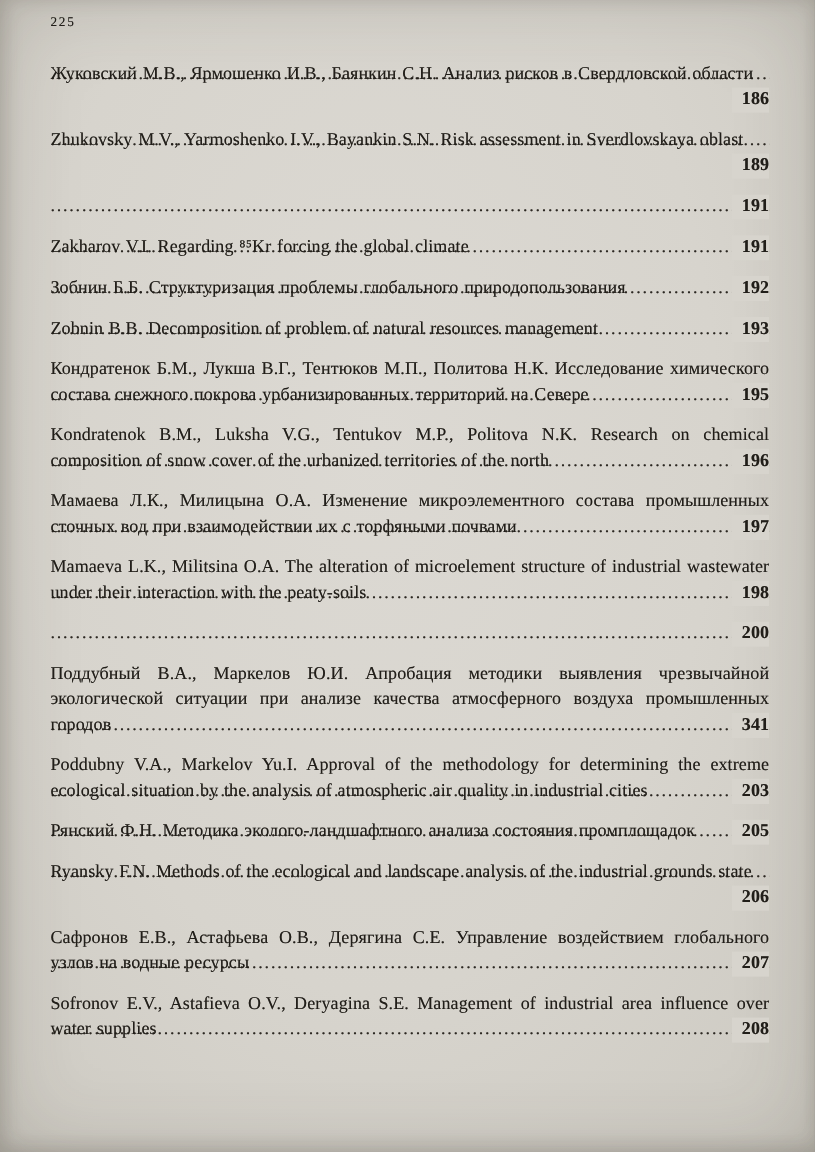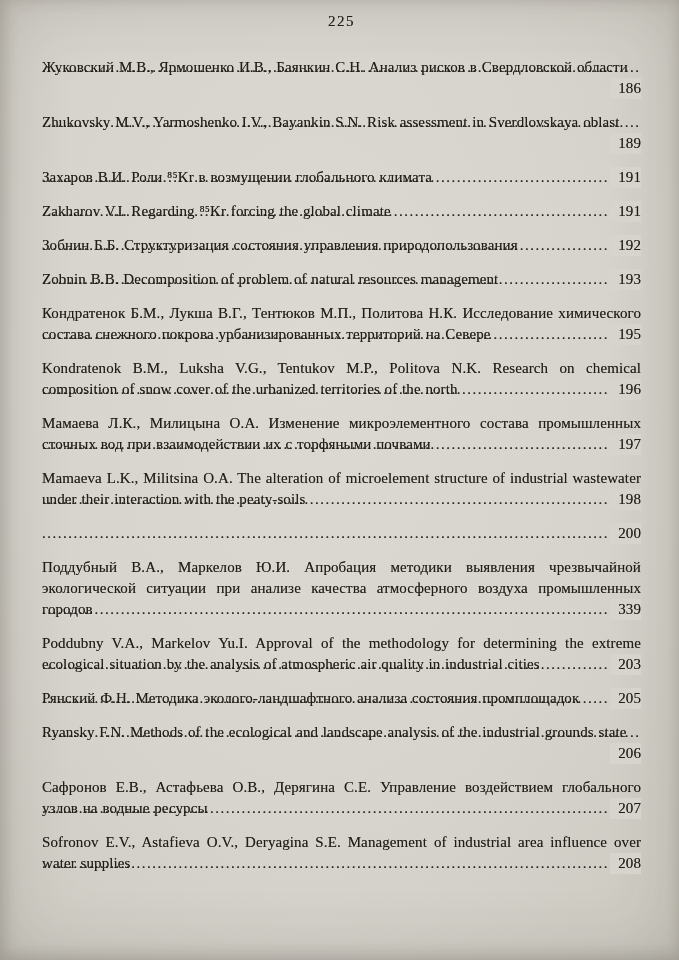--- a/index.html
+++ b/index.html
@@ -16,22 +16,21 @@
     color: #211e19;
     overflow: hidden;
     box-shadow: inset 0 0 70px rgba(55, 50, 40, 0.18), inset 5px 0 16px rgba(55, 50, 40, 0.12), inset 0 -6px 14px rgba(55, 50, 40, 0.10);
     font-family: "Liberation Serif", "DejaVu Serif", serif;
     text-shadow: 0 0 0.5px rgba(33, 30, 25, 0.55);
   }
   .page-inner {
     padding: 13px 38px 0 42px;
   }
   .page-number {
-    text-align: center;
-    font-size: 15px;
+    font-size: 11px;
     letter-spacing: 1.5px;
     margin: 0 0 27px 0;
   }
   .toc {
     font-size: 15px;
     line-height: 21px;
     text-align: justify;
     word-spacing: 0.06em;
     letter-spacing: 0.1px;
   }
@@ -51,41 +50,42 @@
     color: #2b2721;
   }
   .dots::after {
     content: "................................................................................................................................................................................................................................";
   }
   .entry-page {
     float: right;
     position: relative;
     background: #d7d4cd;
     padding-left: 8px;
+    font-weight: bold;
   }
 </style>
 </head>
 <body>
 
 <div class="page">
   <div class="page-inner">
     <div class="page-number">225</div>
     <div class="toc" id="toc-entries">
         <p class="entry"><span class="entry-text">Жуковский М.В., Ярмошенко И.В., Баянкин С.Н. Анализ рисков в Свердловской области</span><span class="dots"></span><span class="entry-page">186</span></p>
         <p class="entry"><span class="entry-text">Zhukovsky M.V., Yarmoshenko I.V., Bayankin S.N. Risk assessment in Sverdlovskaya oblast</span><span class="dots"></span><span class="entry-page">189</span></p>
-        <p class="entry"><span class="entry-text">Захаров В.И. Роли ⁸⁵Kr в возмущении глобального климата</span><span class="dots"></span><span class="entry-page">191</span></p>
+        <p class="entry"><span class="dots"></span><span class="entry-page">191</span></p>
         <p class="entry"><span class="entry-text">Zakharov V.I. Regarding ⁸⁵Kr forcing the global climate</span><span class="dots"></span><span class="entry-page">191</span></p>
-        <p class="entry"><span class="entry-text">Зобнин Б.Б. Структуризация состояния управления природопользования</span><span class="dots"></span><span class="entry-page">192</span></p>
+        <p class="entry"><span class="entry-text">Зобнин Б.Б. Структуризация проблемы глобального природопользования</span><span class="dots"></span><span class="entry-page">192</span></p>
         <p class="entry"><span class="entry-text">Zobnin B.B. Decomposition of problem of natural resources management</span><span class="dots"></span><span class="entry-page">193</span></p>
         <p class="entry"><span class="entry-text">Кондратенок Б.М., Лукша В.Г., Тентюков М.П., Политова Н.К. Исследование химического состава снежного покрова урбанизированных территорий на Севере</span><span class="dots"></span><span class="entry-page">195</span></p>
         <p class="entry"><span class="entry-text">Kondratenok B.M., Luksha V.G., Tentukov M.P., Politova N.K. Research on chemical composition of snow cover of the urbanized territories of the north</span><span class="dots"></span><span class="entry-page">196</span></p>
         <p class="entry"><span class="entry-text">Мамаева Л.К., Милицына О.А. Изменение микроэлементного состава промышленных сточных вод при взаимодействии их с торфяными почвами</span><span class="dots"></span><span class="entry-page">197</span></p>
         <p class="entry"><span class="entry-text">Mamaeva L.K., Militsina O.A. The alteration of microelement structure of industrial wastewater under their interaction with the peaty-soils</span><span class="dots"></span><span class="entry-page">198</span></p>
         <p class="entry"><span class="dots"></span><span class="entry-page">200</span></p>
-        <p class="entry"><span class="entry-text">Поддубный В.А., Маркелов Ю.И. Апробация методики выявления чрезвычайной экологической ситуации при анализе качества атмосферного воздуха промышленных городов</span><span class="dots"></span><span class="entry-page">339</span></p>
+        <p class="entry"><span class="entry-text">Поддубный В.А., Маркелов Ю.И. Апробация методики выявления чрезвычайной экологической ситуации при анализе качества атмосферного воздуха промышленных городов</span><span class="dots"></span><span class="entry-page">341</span></p>
         <p class="entry"><span class="entry-text">Poddubny V.A., Markelov Yu.I. Approval of the methodology for determining the extreme ecological situation by the analysis of atmospheric air quality in industrial cities</span><span class="dots"></span><span class="entry-page">203</span></p>
         <p class="entry"><span class="entry-text">Рянский Ф.Н. Методика эколого-ландшафтного анализа состояния промплощадок</span><span class="dots"></span><span class="entry-page">205</span></p>
         <p class="entry"><span class="entry-text">Ryansky F.N. Methods of the ecological and landscape analysis of the industrial grounds state</span><span class="dots"></span><span class="entry-page">206</span></p>
         <p class="entry"><span class="entry-text">Сафронов Е.В., Астафьева О.В., Дерягина С.Е. Управление воздействием глобального узлов на водные ресурсы</span><span class="dots"></span><span class="entry-page">207</span></p>
         <p class="entry"><span class="entry-text">Sofronov E.V., Astafieva O.V., Deryagina S.E. Management of industrial area influence over water supplies</span><span class="dots"></span><span class="entry-page">208</span></p>
       </div>
   </div>
 </div>
 
 </body></html>

